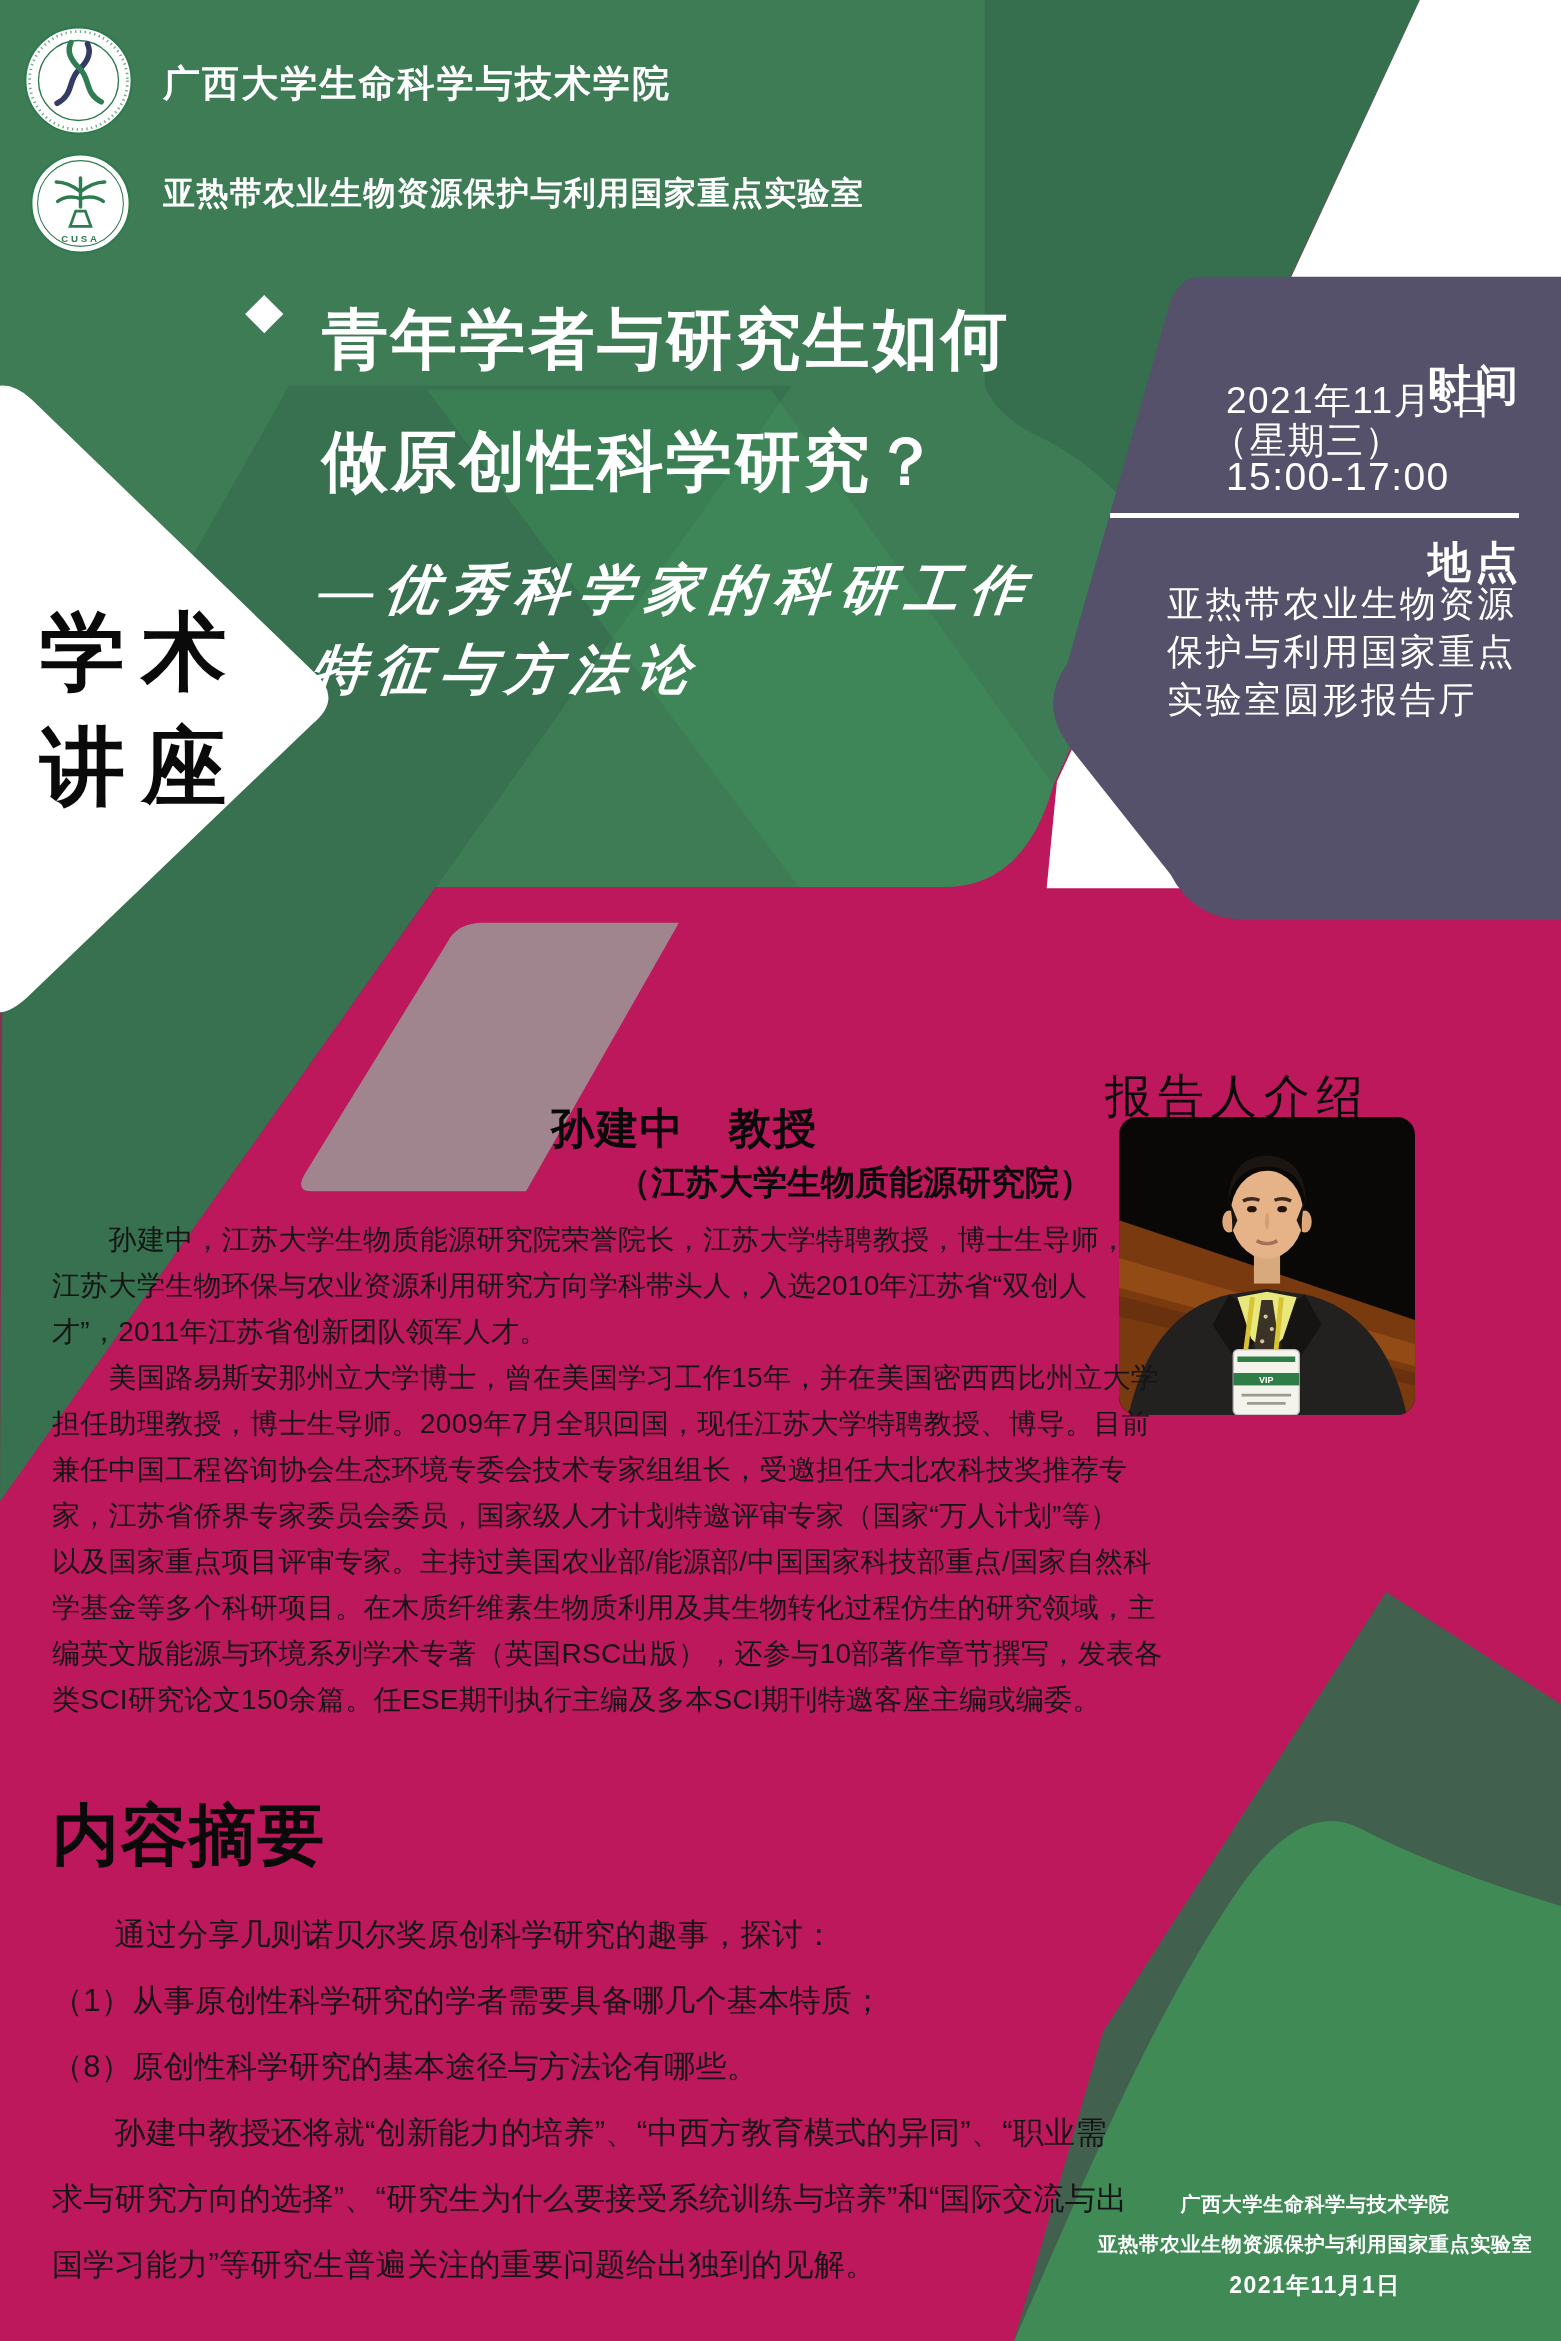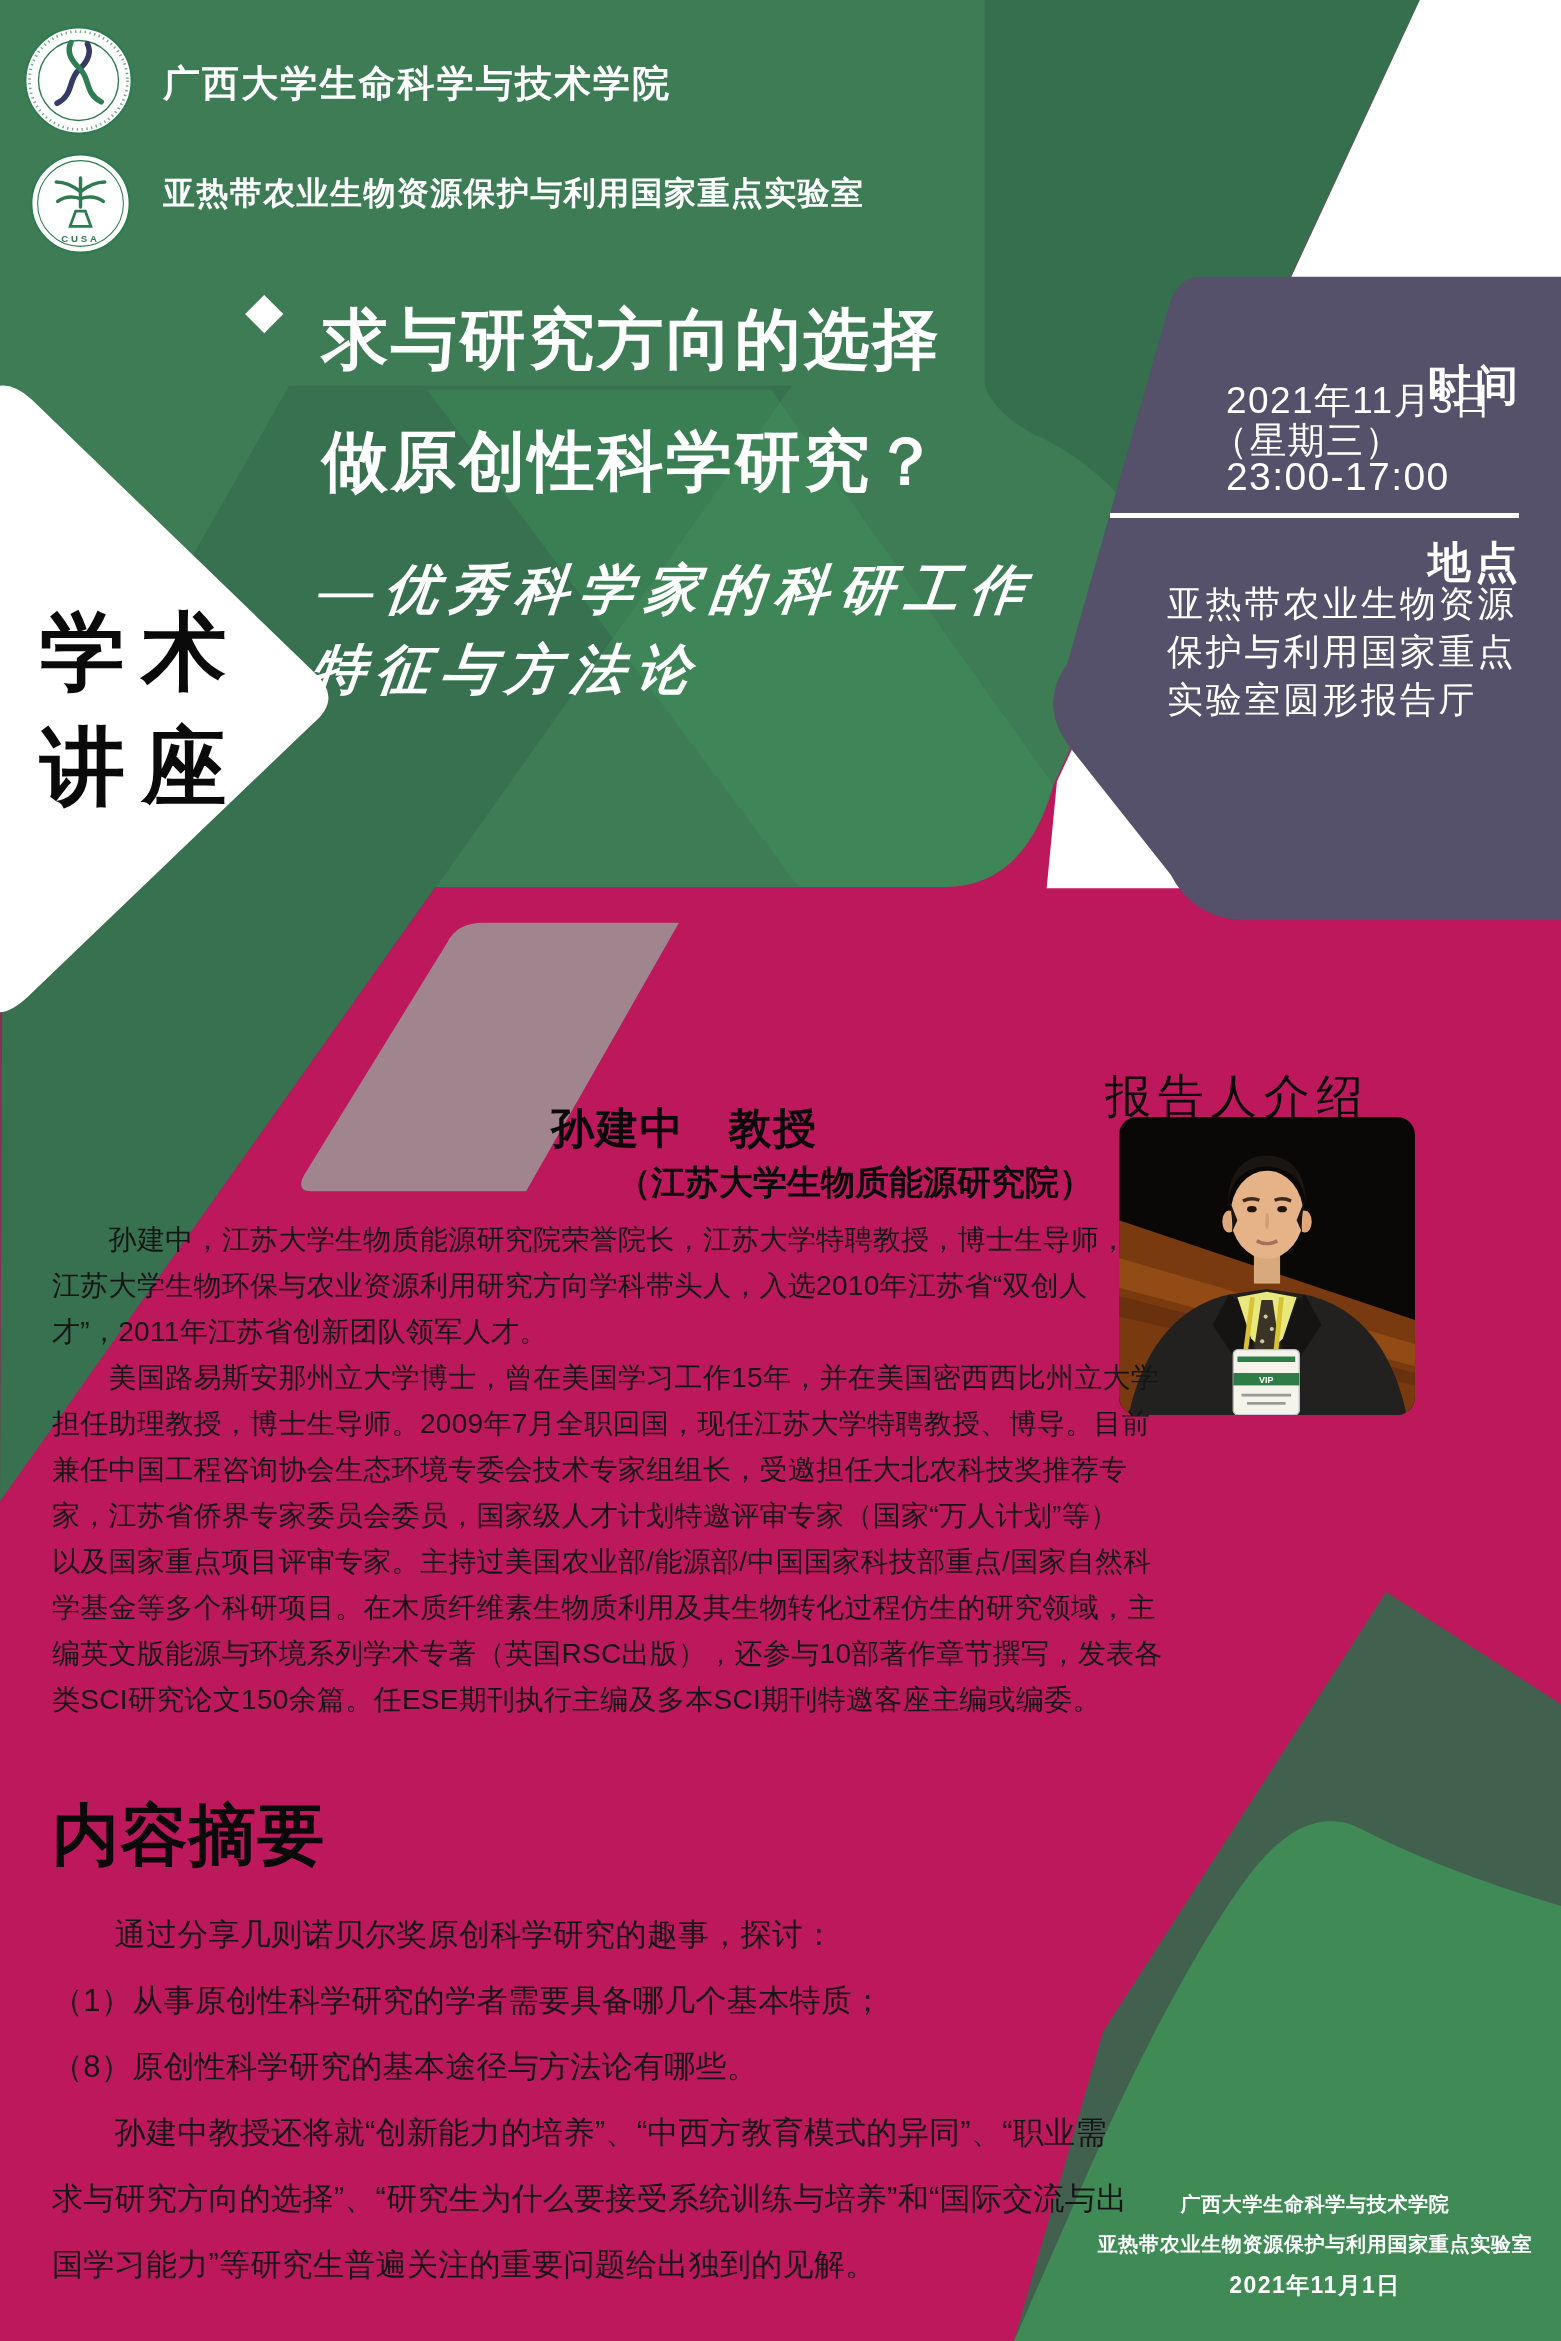--- a/index.html
+++ b/index.html
@@ -105,35 +105,35 @@
         <path d="M73,66 C60,62 48,64 40,70"></path>
         <path d="M73,66 C86,62 98,64 106,70"></path>
       </g>
       <path d="M66,84 H80 L88,106 H58 Z" fill="none" stroke="#2E7B50" stroke-width="4"></path>
       <text x="73" y="128" text-anchor="middle" font-size="14" letter-spacing="4" fill="#2E7B50" font-weight="bold">CUSA</text>
     </svg>
   </div>
   <div class="abs white org-line2">亚热带农业生物资源保护与利用国家重点实验室</div>
 
   <div class="abs white diamond">◆</div>
-  <div class="abs white title-main pre"><span style="display:block;">求与研究方向的选择</span><span style="display:block;">做原创性科学研究？</span></div>
+  <div class="abs white title-main pre"><span style="display:block;">青年学者与研究生如何</span><span style="display:block;">做原创性科学研究？</span></div>
   <div class="abs white subtitle">
       <span style="display:block;">—优秀科学家的科研工作</span>
       <span style="display:block;">特征与方法论</span>
     </div>
 
   <div class="abs banner">
       <span style="display:block;">学术</span>
       <span style="display:block;">讲座</span>
     </div>
 
   <div class="abs white sched-label t-label">时间</div>
   <div class="abs white sched-date">2021年11月3日</div>
   <div class="abs white sched-week">（星期三）</div>
-  <div class="abs white sched-time">23:00-17:00</div>
+  <div class="abs white sched-time">15:00-17:00</div>
   <div class="abs sched-divider"></div>
   <div class="abs white sched-label p-label">地点</div>
   <div class="abs white sched-place pre">亚热带农业生物资源
 保护与利用国家重点
 实验室圆形报告厅</div>
 
   <div class="abs section-title">报告人介绍</div>
   <div class="abs spk-name">孙建中　教授</div>
   <div class="abs spk-aff">（江苏大学生物质能源研究院）</div>
 

